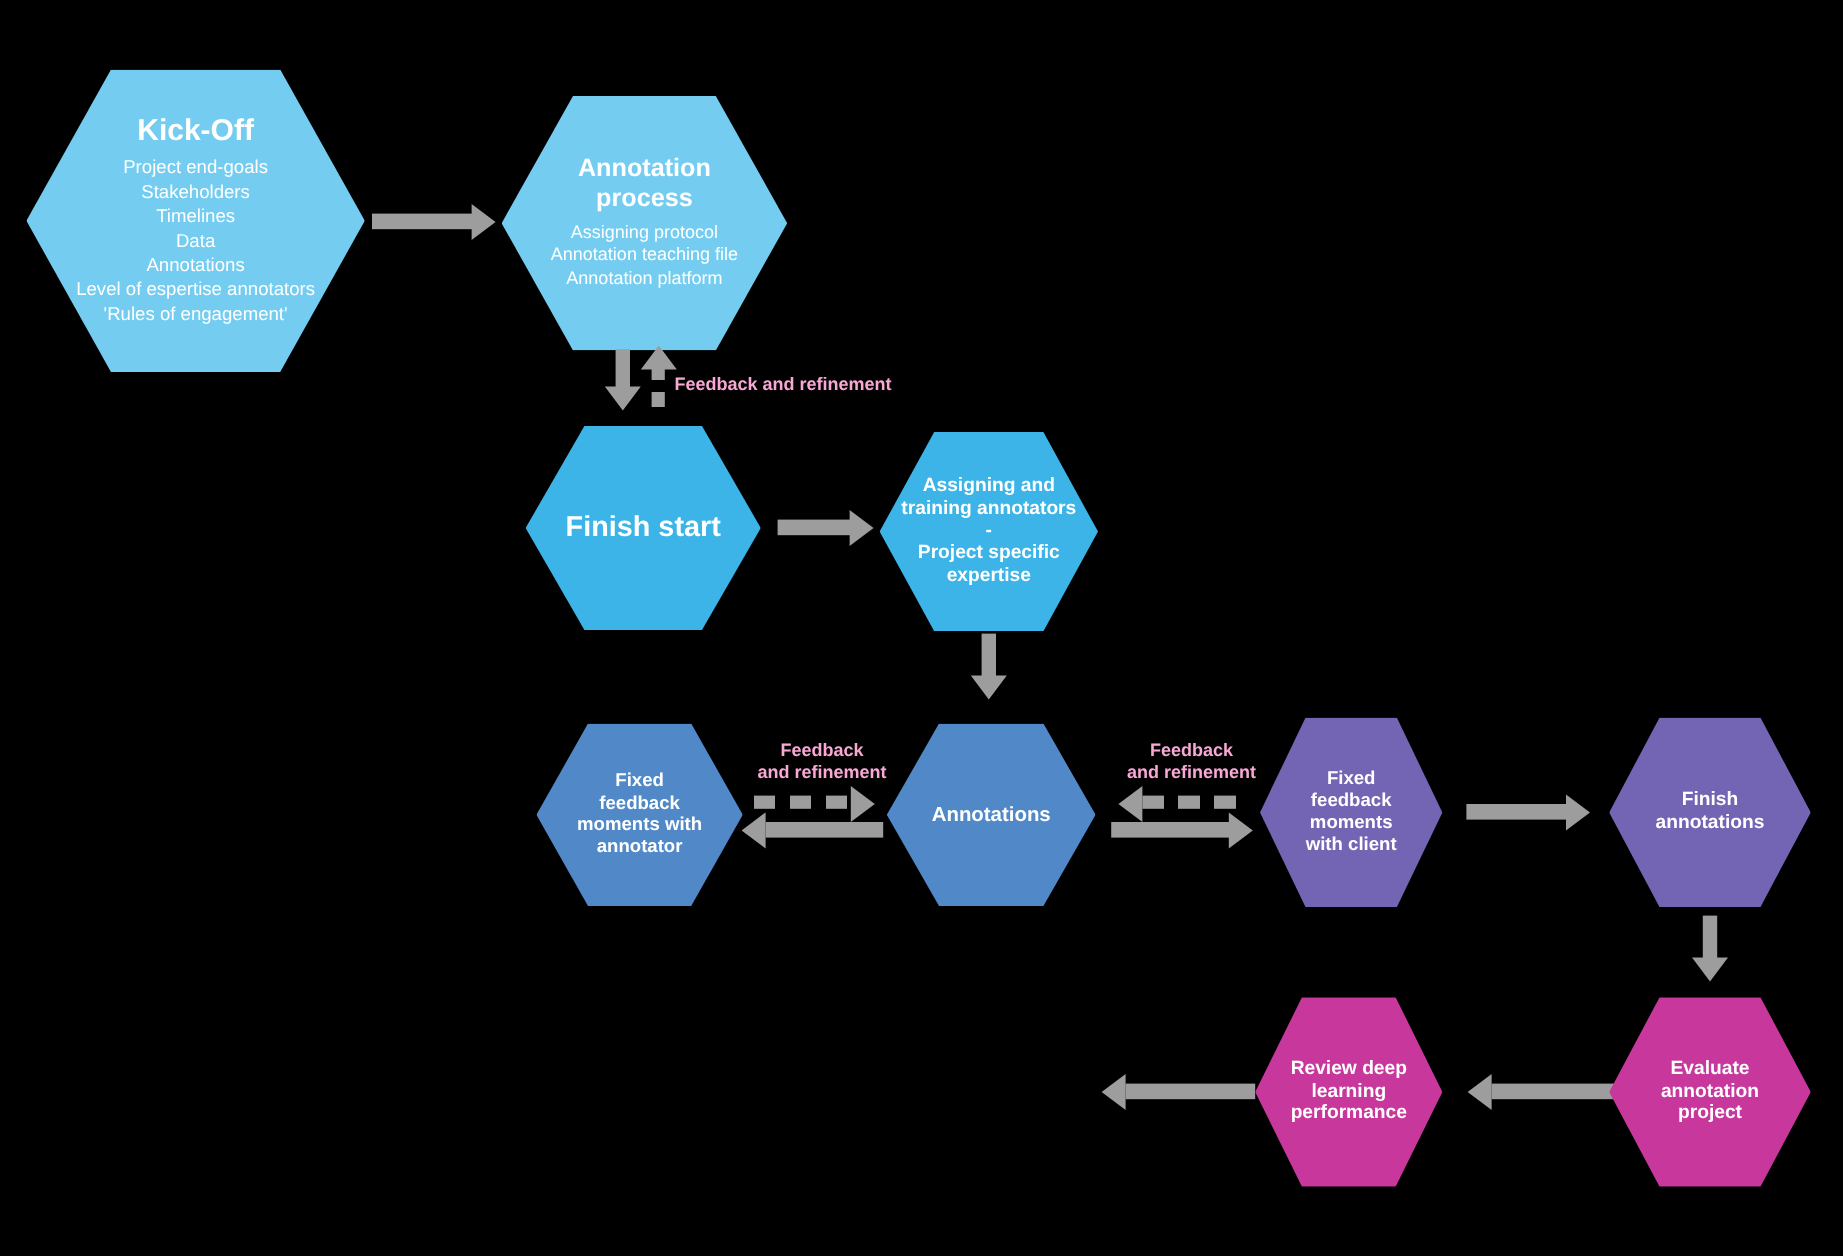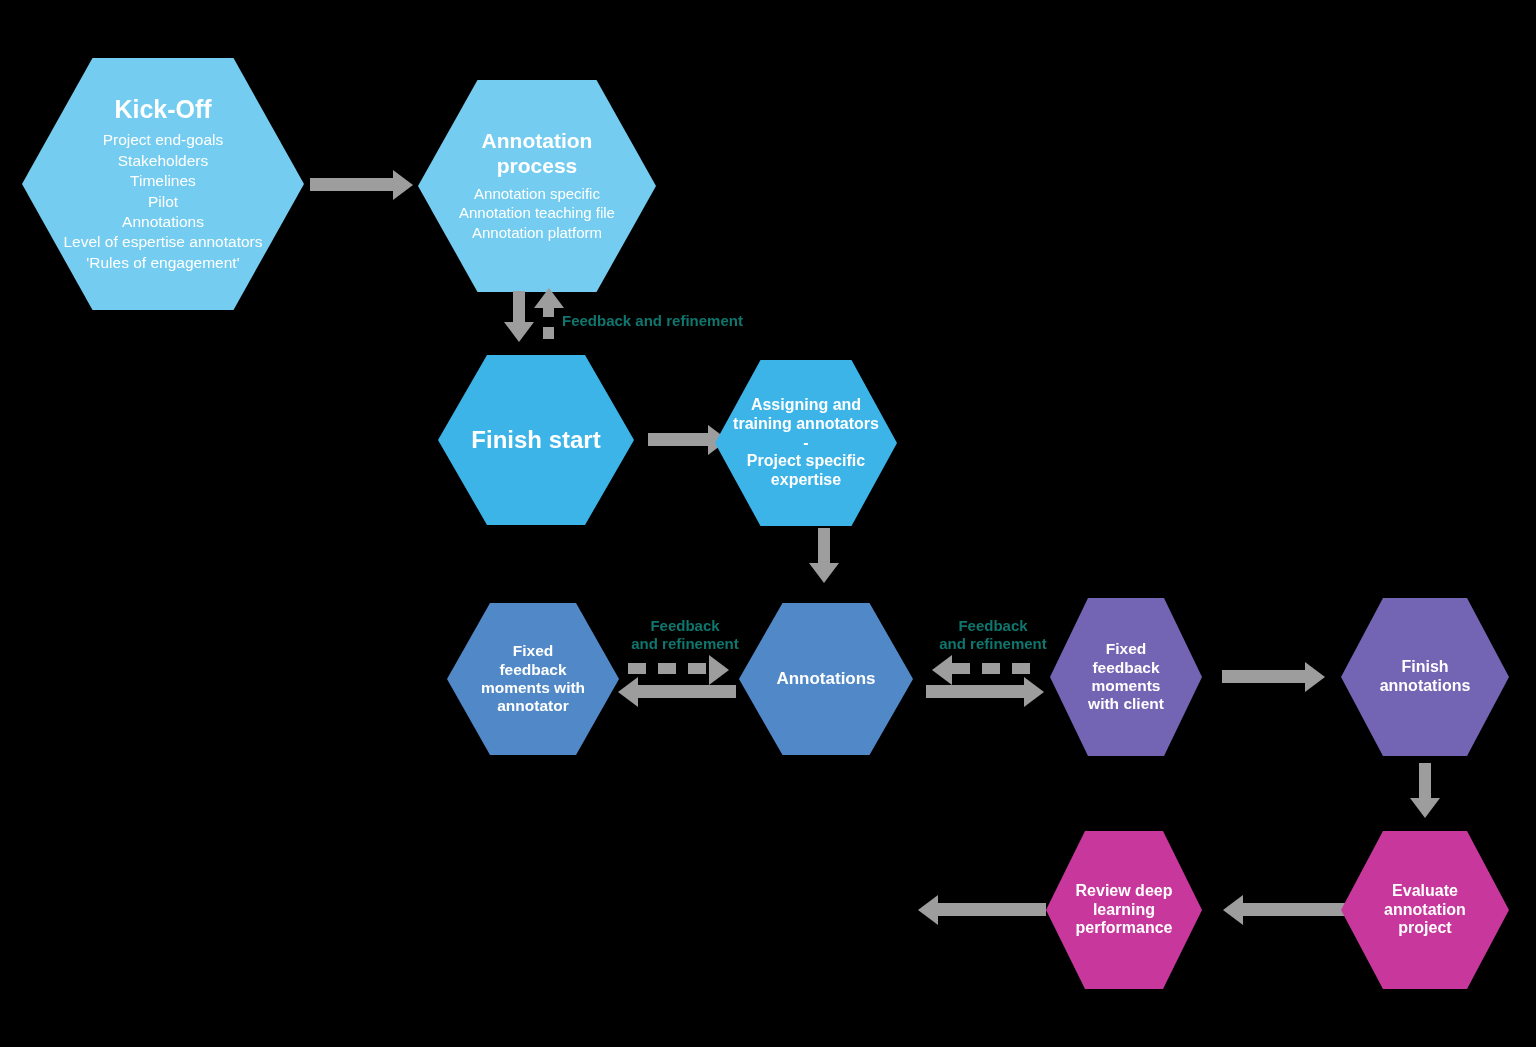--- a/index.html
+++ b/index.html
@@ -58,21 +58,21 @@
     border-right: 15px solid transparent;
     border-top: 20px solid #9d9d9d;
   }
   .head-up {
     border-left: 15px solid transparent;
     border-right: 15px solid transparent;
     border-bottom: 20px solid #9d9d9d;
   }
   .fb-label {
     position: absolute;
-    color: #0f766e;
+    color: #f9a8d4;
     font-weight: bold;
     text-align: center;
     line-height: 1.18;
     white-space: pre-line;
   }
   .dashline-h {
     position: absolute;
     height: 11px;
     background: repeating-linear-gradient(to right,
       #9d9d9d 0px, #9d9d9d 18px, transparent 18px, transparent 30px);
@@ -88,37 +88,37 @@
 <body>
 
 <div id="canvas">
 
   <div class="hex" style="left:22px; top:58px; width:282px; height:252px; background:#74cdf0;">
     <div class="title" style="font-size:25px; margin-bottom:6px;">Kick-Off</div>
     <div class="sub" style="font-size:15.5px;">
       <div>Project end-goals</div>
       <div>Stakeholders</div>
       <div>Timelines</div>
-      <div>Pilot</div>
+      <div>Data</div>
       <div>Annotations</div>
       <div>Level of espertise annotators</div>
       <div>'Rules of engagement'</div>
     </div>
   </div>
 
   <div>
     <div class="arrow-shaft" style="left:310px; top:178px; width:85px; height:13px;"></div>
     <div class="arrow-head head-right" style="left:393px; top:170px;"></div>
   </div>
 
   <div class="hex" style="left:418px; top:80px; width:238px; height:212px; background:#74cdf0;">
     <div class="title" style="font-size:21px; margin-bottom:5px; white-space:pre-line;">Annotation
 process</div>
     <div class="sub" style="font-size:15px;">
-      <div>Annotation specific</div>
+      <div>Assigning protocol</div>
       <div>Annotation teaching file</div>
       <div>Annotation platform</div>
     </div>
   </div>
 
   <div>
     <div class="arrow-shaft" style="left:513px; top:291px; width:12px; height:33px;"></div>
     <div class="arrow-head head-down" style="left:504px; top:322px;"></div>
   </div>
   <div>
@@ -129,21 +129,21 @@
 
   <div class="hex" style="left:438px; top:355px; width:196px; height:170px; background:#3cb4e8;">
     <div class="title" style="font-size:24px;">Finish start</div>
   </div>
 
   <div>
     <div class="arrow-shaft" style="left:648px; top:433px; width:62px; height:13px;"></div>
     <div class="arrow-head head-right" style="left:708px; top:425px;"></div>
   </div>
 
-  <div class="hex" style="left:715px; top:360px; width:182px; height:166px; background:#3cb4e8;">
+  <div class="hex" style="left:733px; top:360px; width:182px; height:166px; background:#3cb4e8;">
     <div class="title" style="font-size:16px; white-space:pre-line;">Assigning and
 training annotators
 -
 Project specific
 expertise</div>
   </div>
 
   <div>
     <div class="arrow-shaft" style="left:818px; top:528px; width:12px; height:38px;"></div>
     <div class="arrow-head head-down" style="left:809px; top:563px;"></div>

